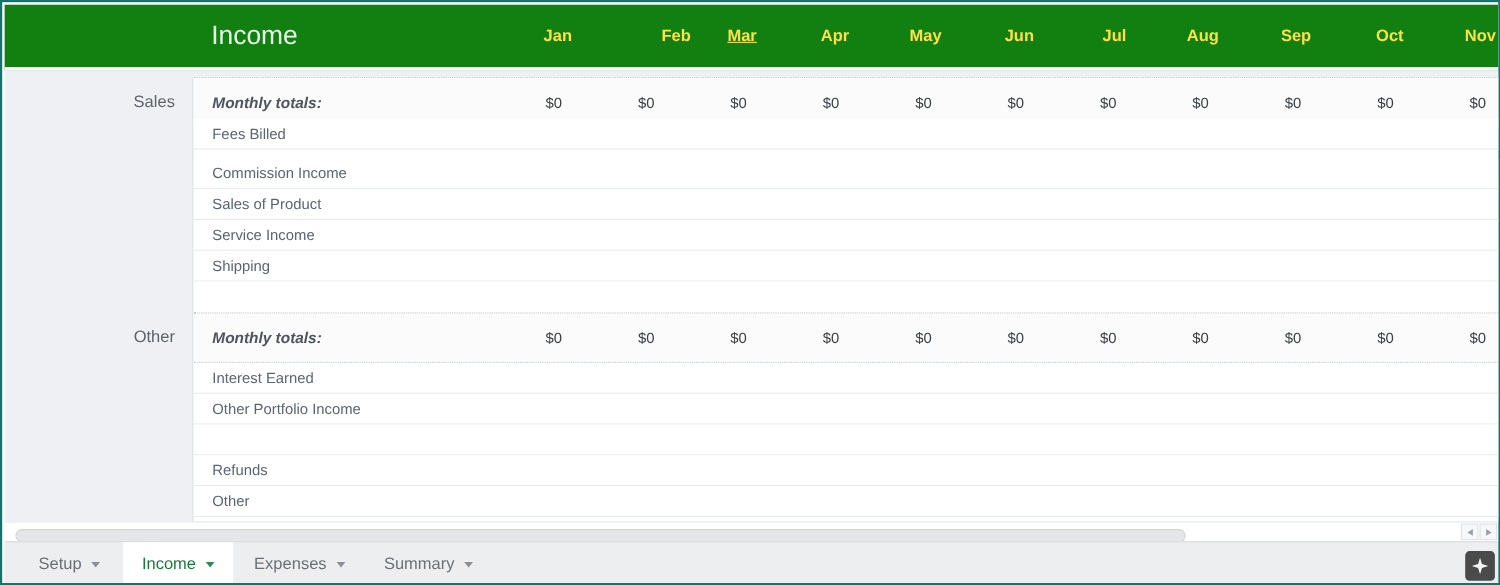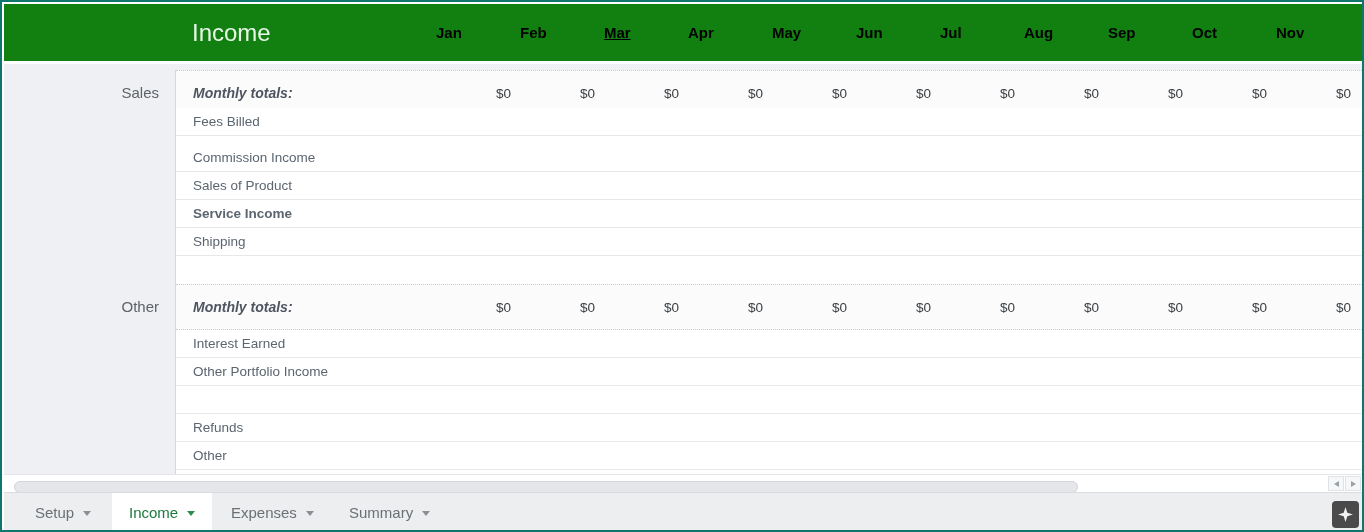--- a/index.html
+++ b/index.html
@@ -59,23 +59,23 @@
     color: #e9f7e9;
     font-weight: 400;
     white-space: nowrap;
   }
   .month-cell {
     position: absolute;
     top: 0;
     height: 57px;
     line-height: 57px;
     width: 84px;
-    text-align: left;
+    text-align: right;
     font-size: 15px;
-    color: #000000;
+    color: #fde047;
     font-weight: 700;
   }
 
   
   .band-shadow {
     position: absolute;
     left: 0;
     top: 60px;
     width: 1360px;
     height: 6px;
@@ -283,21 +283,21 @@
 
 <div class="app-window">
 
   <div class="sheet">
 
     <div class="header-band">
       <div class="corner-pad"></div>
       <div class="sheet-title">Income</div>
       <div id="month-headers">
           <div class="month-cell" style="left: 432px;">Jan</div>
-          <div class="month-cell" style="left: 516px;">Feb</div>
+          <div class="month-cell" style="left: 540px;">Feb</div>
           <div class="month-cell" style="left: 600px; text-decoration: underline;">Mar</div>
           <div class="month-cell" style="left: 684px;">Apr</div>
           <div class="month-cell" style="left: 768px;">May</div>
           <div class="month-cell" style="left: 852px;">Jun</div>
           <div class="month-cell" style="left: 936px;">Jul</div>
           <div class="month-cell" style="left: 1020px;">Aug</div>
           <div class="month-cell" style="left: 1104px;">Sep</div>
           <div class="month-cell" style="left: 1188px;">Oct</div>
           <div class="month-cell" style="left: 1272px;">Nov</div>
         </div>
@@ -363,21 +363,21 @@
             <div class="amount" style="left: 428px;"></div>
             <div class="amount" style="left: 512px;"></div>
             <div class="amount" style="left: 596px;"></div>
             <div class="amount" style="left: 680px;"></div>
             <div class="amount" style="left: 764px;"></div>
             <div class="amount" style="left: 848px;"></div>
             <div class="amount" style="left: 932px;"></div>
             <div class="amount" style="left: 1016px;"></div>
             <div class="amount" style="left: 1100px;"></div>
           </div>
-          <div class="row item-row" style="top: 130px; font-weight: bold;">
+          <div class="row item-row" style="top: 130px;">
             <div class="row-label">Service Income</div>
             <div class="amount" style="left: 260px;"></div>
             <div class="amount" style="left: 344px;"></div>
             <div class="amount" style="left: 428px;"></div>
             <div class="amount" style="left: 512px;"></div>
             <div class="amount" style="left: 596px;"></div>
             <div class="amount" style="left: 680px;"></div>
             <div class="amount" style="left: 764px;"></div>
             <div class="amount" style="left: 848px;"></div>
             <div class="amount" style="left: 932px;"></div>

